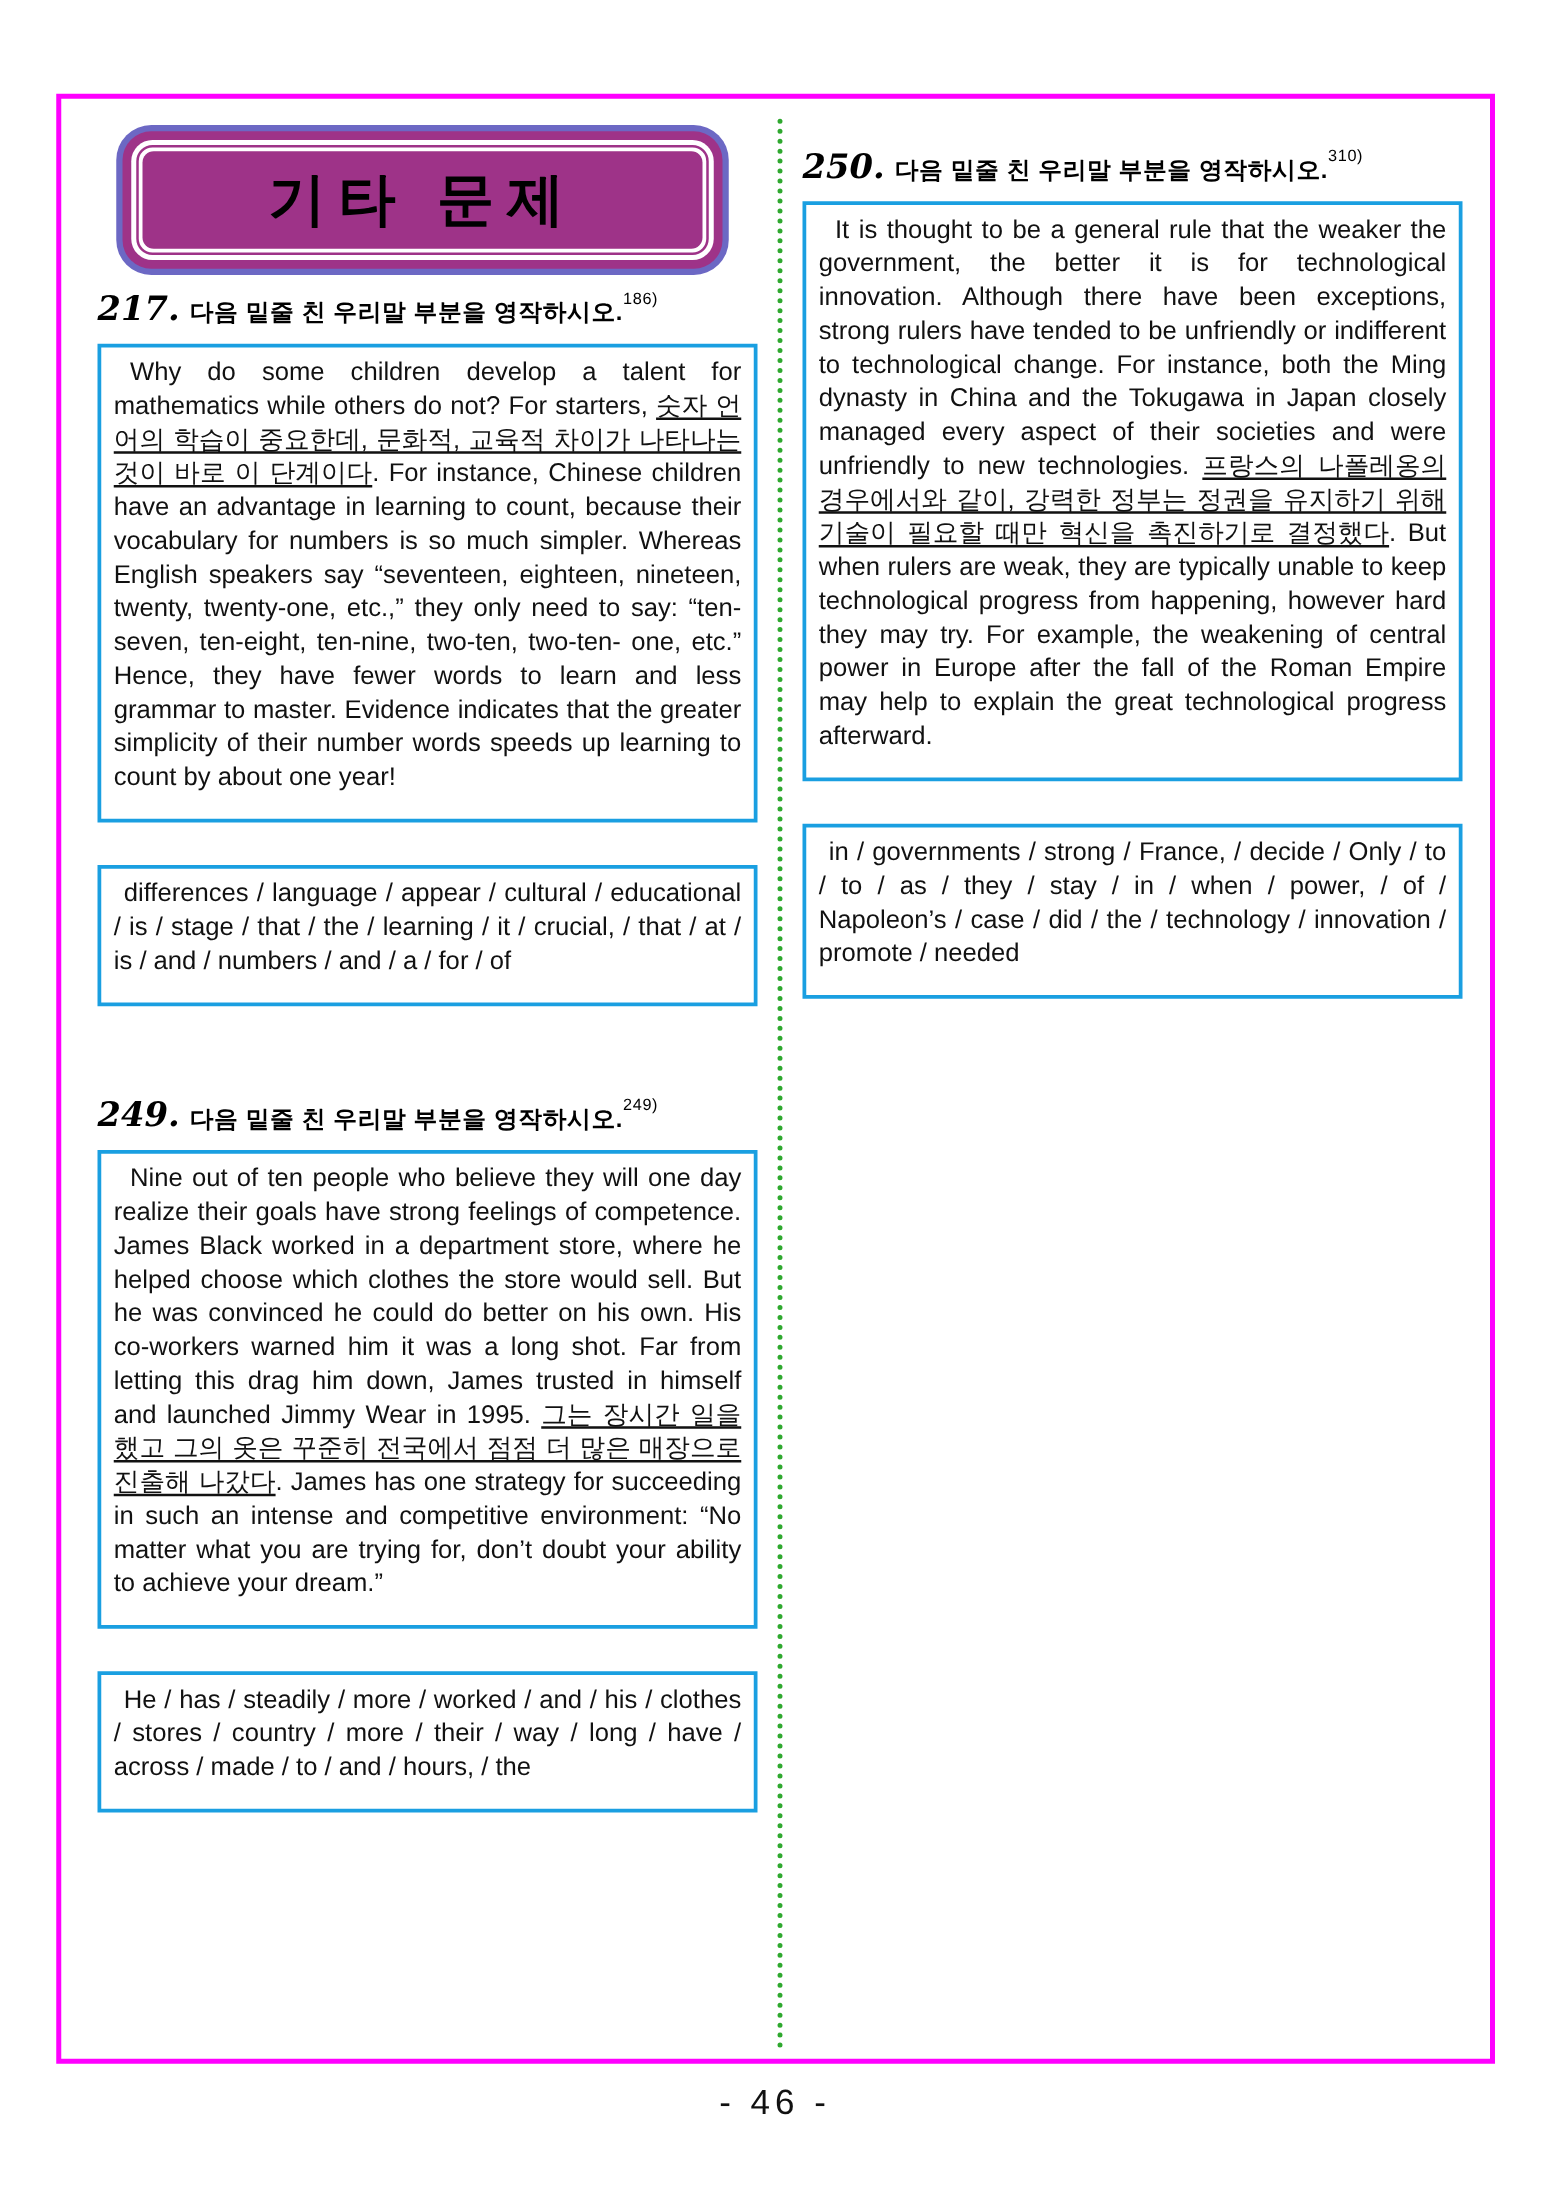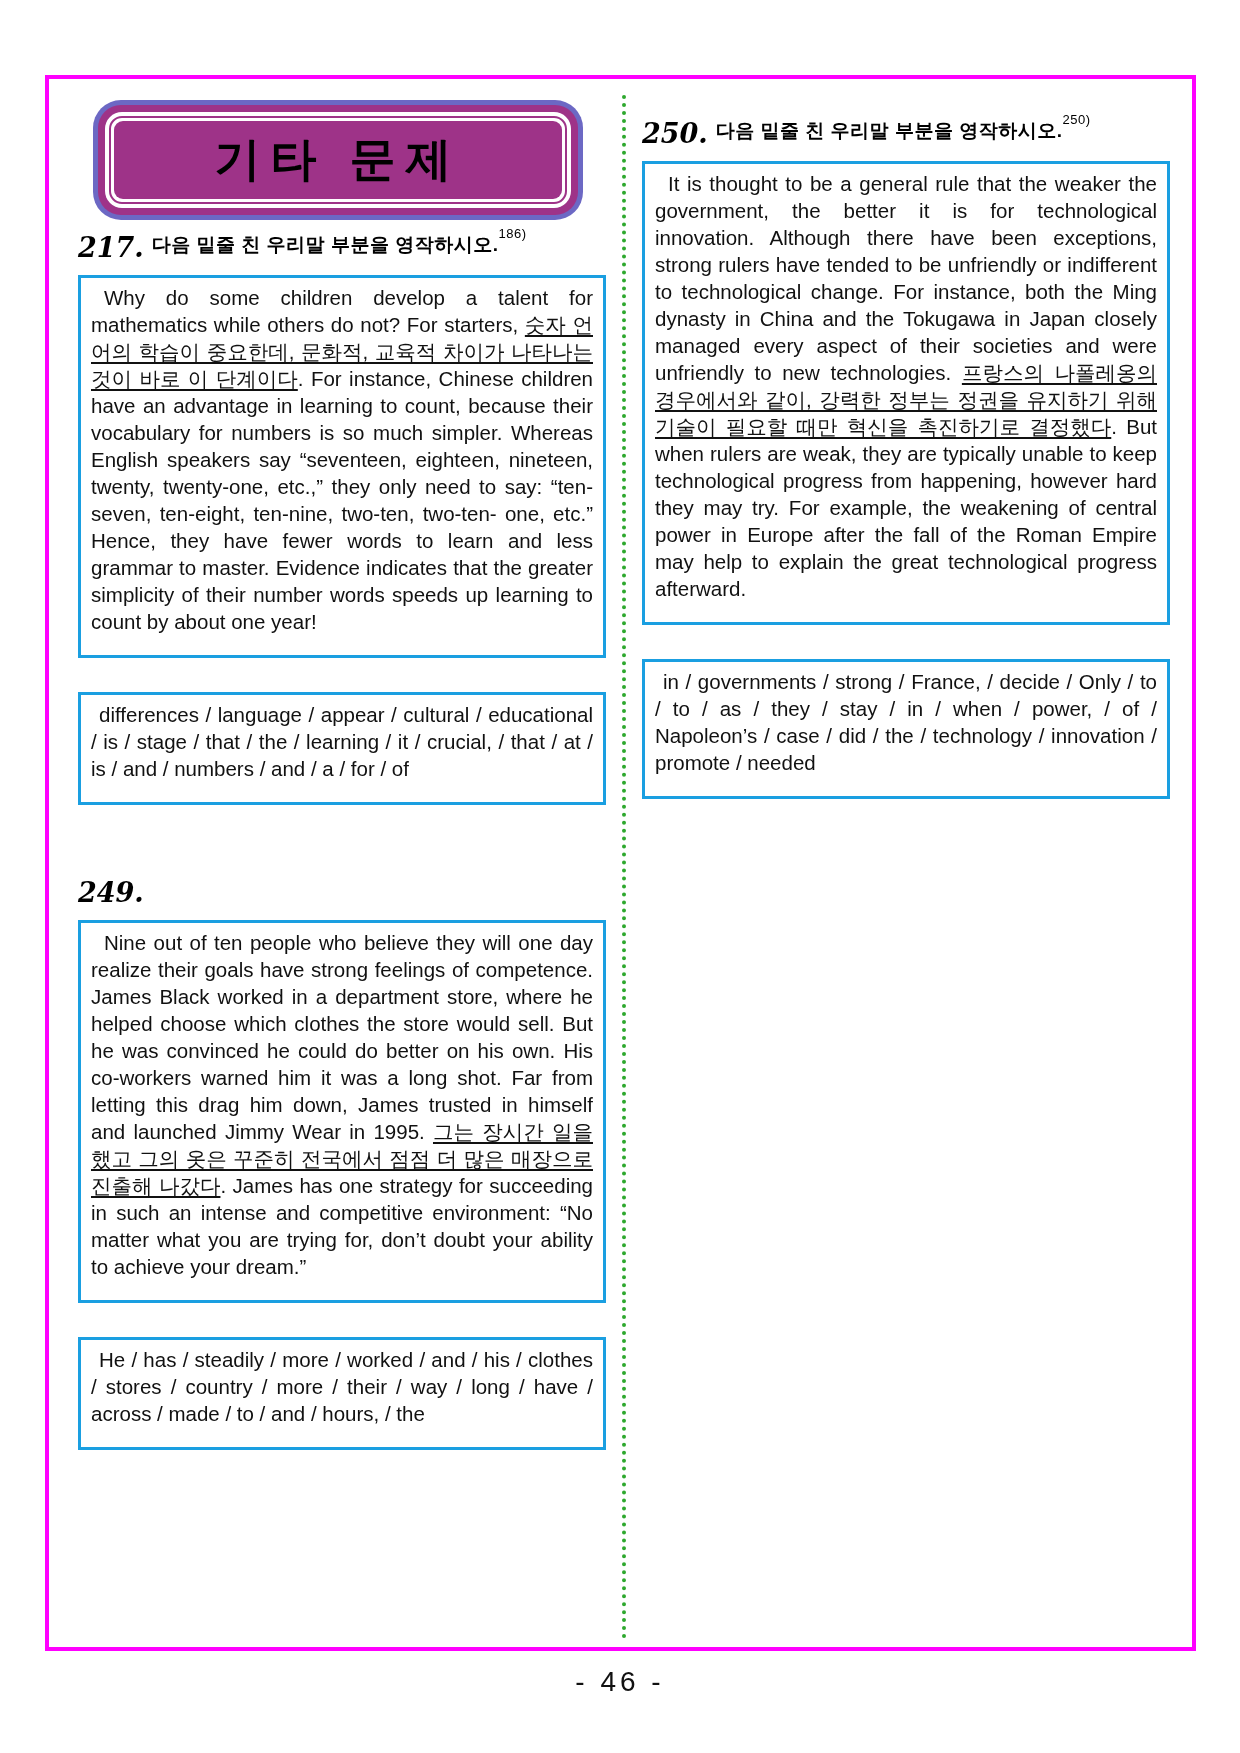--- a/index.html
+++ b/index.html
@@ -68,21 +68,21 @@
     letter-spacing: 10px;
     white-space: nowrap;
   }
   
   .col { position: absolute; width: 528px; }
   .col-left  { left: 78px;  top: 232px; }
   .col-right { left: 642px; top: 118px; }
 
   .q-head {
     display: flex;
-    align-items: flex-start;
+    align-items: flex-end;
     white-space: nowrap;
   }
   .q-num {
     font-family: "DejaVu Serif", "Liberation Serif", serif;
     font-style: italic;
     font-weight: bold;
     font-size: 27px;
     margin-right: 8px;
   }
   .q-prompt {
@@ -156,37 +156,38 @@
         <p class="passage"><span>Why do some children develop a talent for mathematics while others do not? For starters, </span><span class="seg-u">숫자 언어의 학습이 중요한데, 문화적, 교육적 차이가 나타나는 것이 바로 이 단계이다</span><span>. For instance, Chinese children have an advantage in learning to count, because their vocabulary for numbers is so much simpler. Whereas English speakers say “seventeen, eighteen, nineteen, twenty, twenty-one, etc.,” they only need to say: “ten-seven, ten-eight, ten-nine, two-ten, two-ten- one, etc.” Hence, they have fewer words to learn and less grammar to master. Evidence indicates that the greater simplicity of their number words speeds up learning to count by about one year!</span></p>
       </div>
       <div class="tbox bank-box">
         <p class="bank">differences / language / appear / cultural / educational / is / stage / that / the / learning / it / crucial, / that / at / is / and / numbers / and / a / for / of</p>
       </div>
     </div>
 
     <div class="q">
       <div class="q-head">
         <span class="q-num">249.</span>
+        <span class="q-prompt"><span>다음 밑줄 친 우리말 부분을 영작하시오.</span><span class="q-foot">249)</span></span>
       </div>
       <div class="tbox passage-box">
         <p class="passage"><span>Nine out of ten people who believe they will one day realize their goals have strong feelings of competence. James Black worked in a department store, where he helped choose which clothes the store would sell. But he was convinced he could do better on his own. His co-workers warned him it was a long shot. Far from letting this drag him down, James trusted in himself and launched Jimmy Wear in 1995. </span><span class="seg-u">그는 장시간 일을 했고 그의 옷은 꾸준히 전국에서 점점 더 많은 매장으로 진출해 나갔다</span><span>. James has one strategy for succeeding in such an intense and competitive environment: “No matter what you are trying for, don’t doubt your ability to achieve your dream.”</span></p>
       </div>
       <div class="tbox bank-box">
         <p class="bank">He / has / steadily / more / worked / and / his / clothes / stores / country / more / their / way / long / have / across / made / to / and / hours, / the</p>
       </div>
     </div>
 
   </div>
 
   <div class="col col-right">
 
     <div class="q">
       <div class="q-head">
         <span class="q-num">250.</span>
-        <span class="q-prompt"><span>다음 밑줄 친 우리말 부분을 영작하시오.</span><span class="q-foot">250)</span></span>
+        <span class="q-prompt"><span>다음 밑줄 친 우리말 부분을 영작하시오.</span><span class="q-foot">310)</span></span>
       </div>
       <div class="tbox passage-box">
         <p class="passage"><span>It is thought to be a general rule that the weaker the government, the better it is for technological innovation. Although there have been exceptions, strong rulers have tended to be unfriendly or indifferent to technological change. For instance, both the Ming dynasty in China and the Tokugawa in Japan closely managed every aspect of their societies and were unfriendly to new technologies. </span><span class="seg-u">프랑스의 나폴레옹의 경우에서와 같이, 강력한 정부는 정권을 유지하기 위해 기술이 필요할 때만 혁신을 촉진하기로 결정했다</span><span>. But when rulers are weak, they are typically unable to keep technological progress from happening, however hard they may try. For example, the weakening of central power in Europe after the fall of the Roman Empire may help to explain the great technological progress afterward.</span></p>
       </div>
       <div class="tbox bank-box">
         <p class="bank">in / governments / strong / France, / decide / Only / to / to / as / they / stay / in / when / power, / of / Napoleon’s / case / did / the / technology / innovation / promote / needed</p>
       </div>
     </div>
 
   </div>

